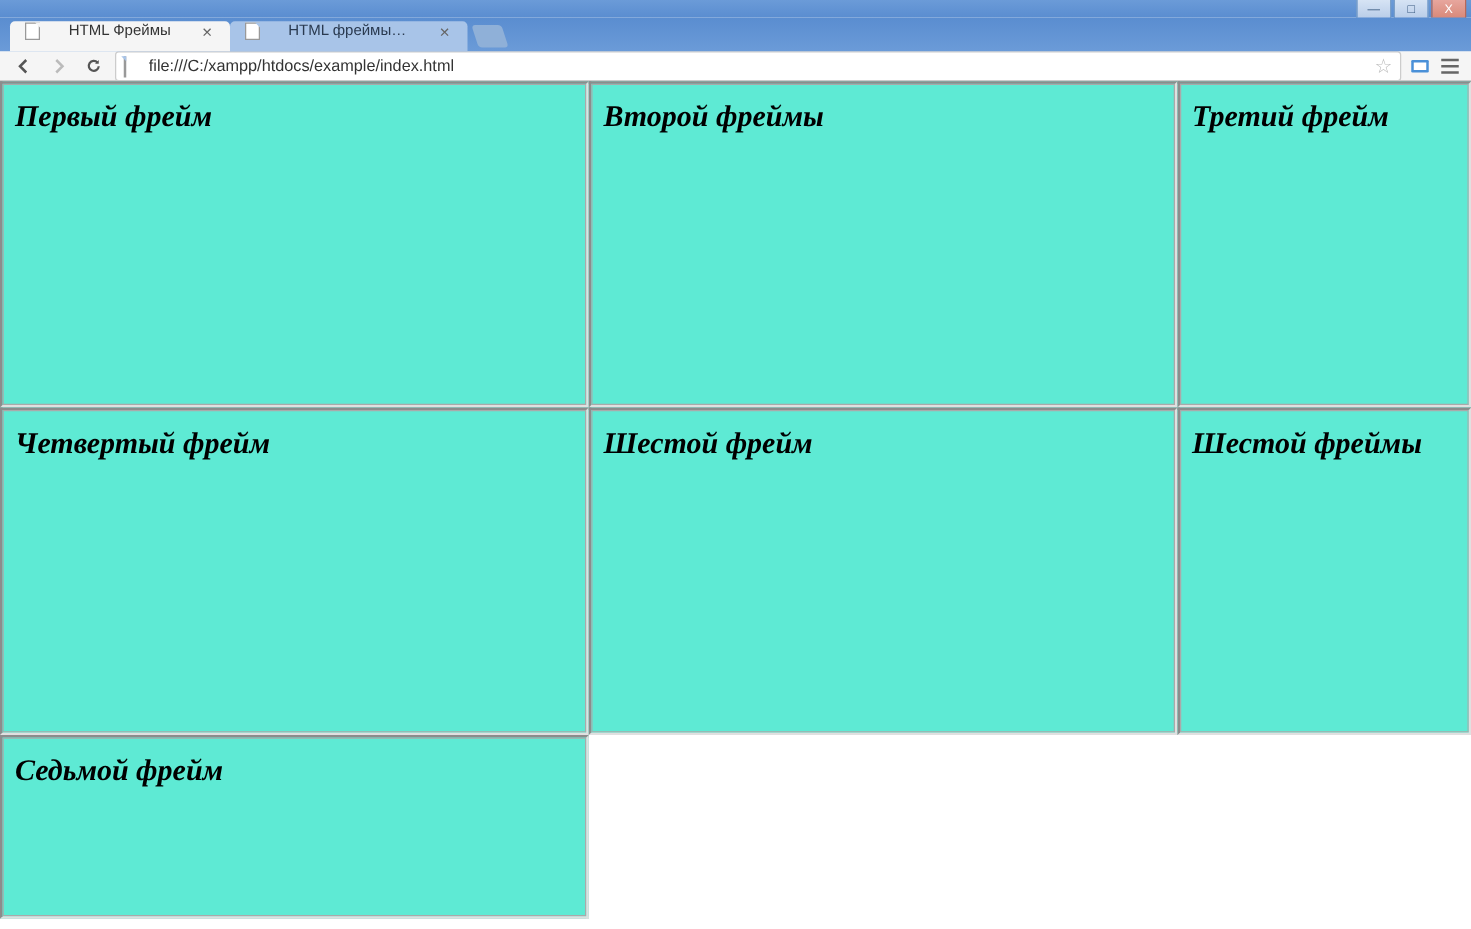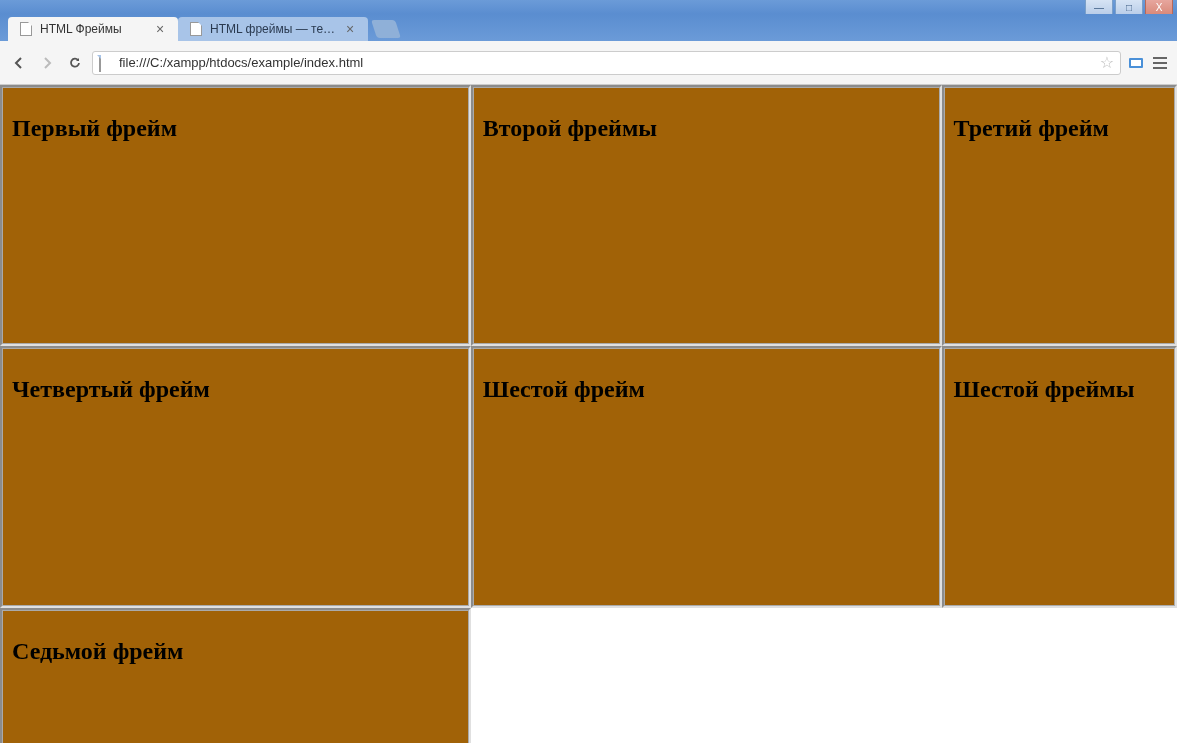--- a/index.html
+++ b/index.html
@@ -59,22 +59,22 @@
       display: flex;
       align-items: flex-end;
       padding-left: 8px;
       position: relative;
     }
     
     .browser-tab {
       height: 24px;
       padding: 0 10px 0 10px;
       display: flex;
-      align-items: center;
-      gap: 6px;
+      align-items: flex-start;
+      gap: 21px;
       font-size: 12px;
       border-radius: 4px 4px 0 0;
       margin-right: 0px;
       min-width: 170px;
       max-width: 190px;
       position: relative;
     }
     
     .browser-tab.active {
       background: #f5f5f5;
@@ -141,21 +141,21 @@
       height: 18px;
       margin-left: 6px;
       margin-bottom: 3px;
       background: #8fb0d8;
       border-radius: 3px;
       transform: skewX(18deg);
     }
     
     
     .toolbar {
-      height: 44px;
+      height: 24px;
       background: #f5f5f5;
       border-bottom: 1px solid #ccc;
       display: flex;
       align-items: center;
       padding: 0 8px;
       gap: 6px;
     }
     
     .nav-btn {
       width: 22px;
@@ -229,24 +229,25 @@
     .content {
       height: calc(743px - 14px - 27px - 32px);
       background: #fff;
       display: grid;
       grid-template-columns: 40% 40% 20%;
       grid-template-rows: 39% 39% 22%;
     }
     
     .frame-cell {
       border: 2px inset #e0e0e0;
-      background: #a16207;
-      padding: 28px 10px;
+      background: #5eead4;
+      padding: 14px 10px;
       overflow: hidden;
       position: relative;
+      font-style: italic;
     }
     
     .frame-cell::before {
       content: '';
       position: absolute;
       inset: 0;
       border: 1px solid #aaa;
       pointer-events: none;
     }
     

